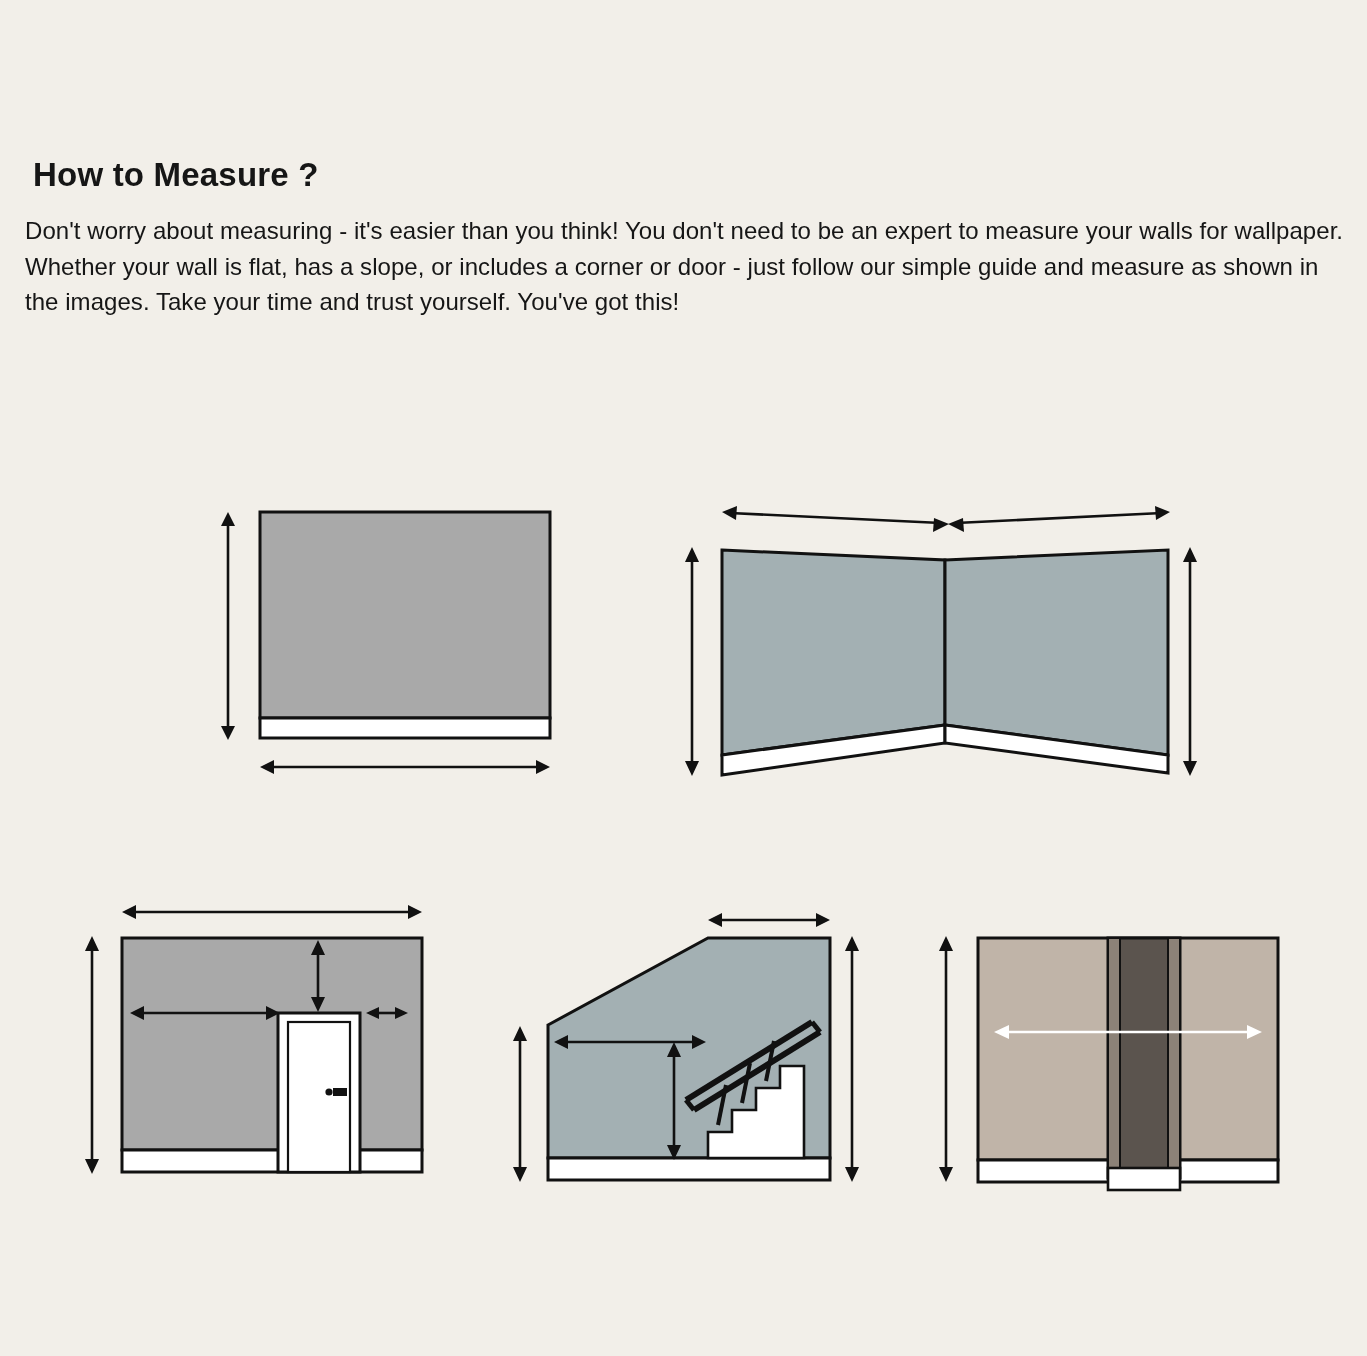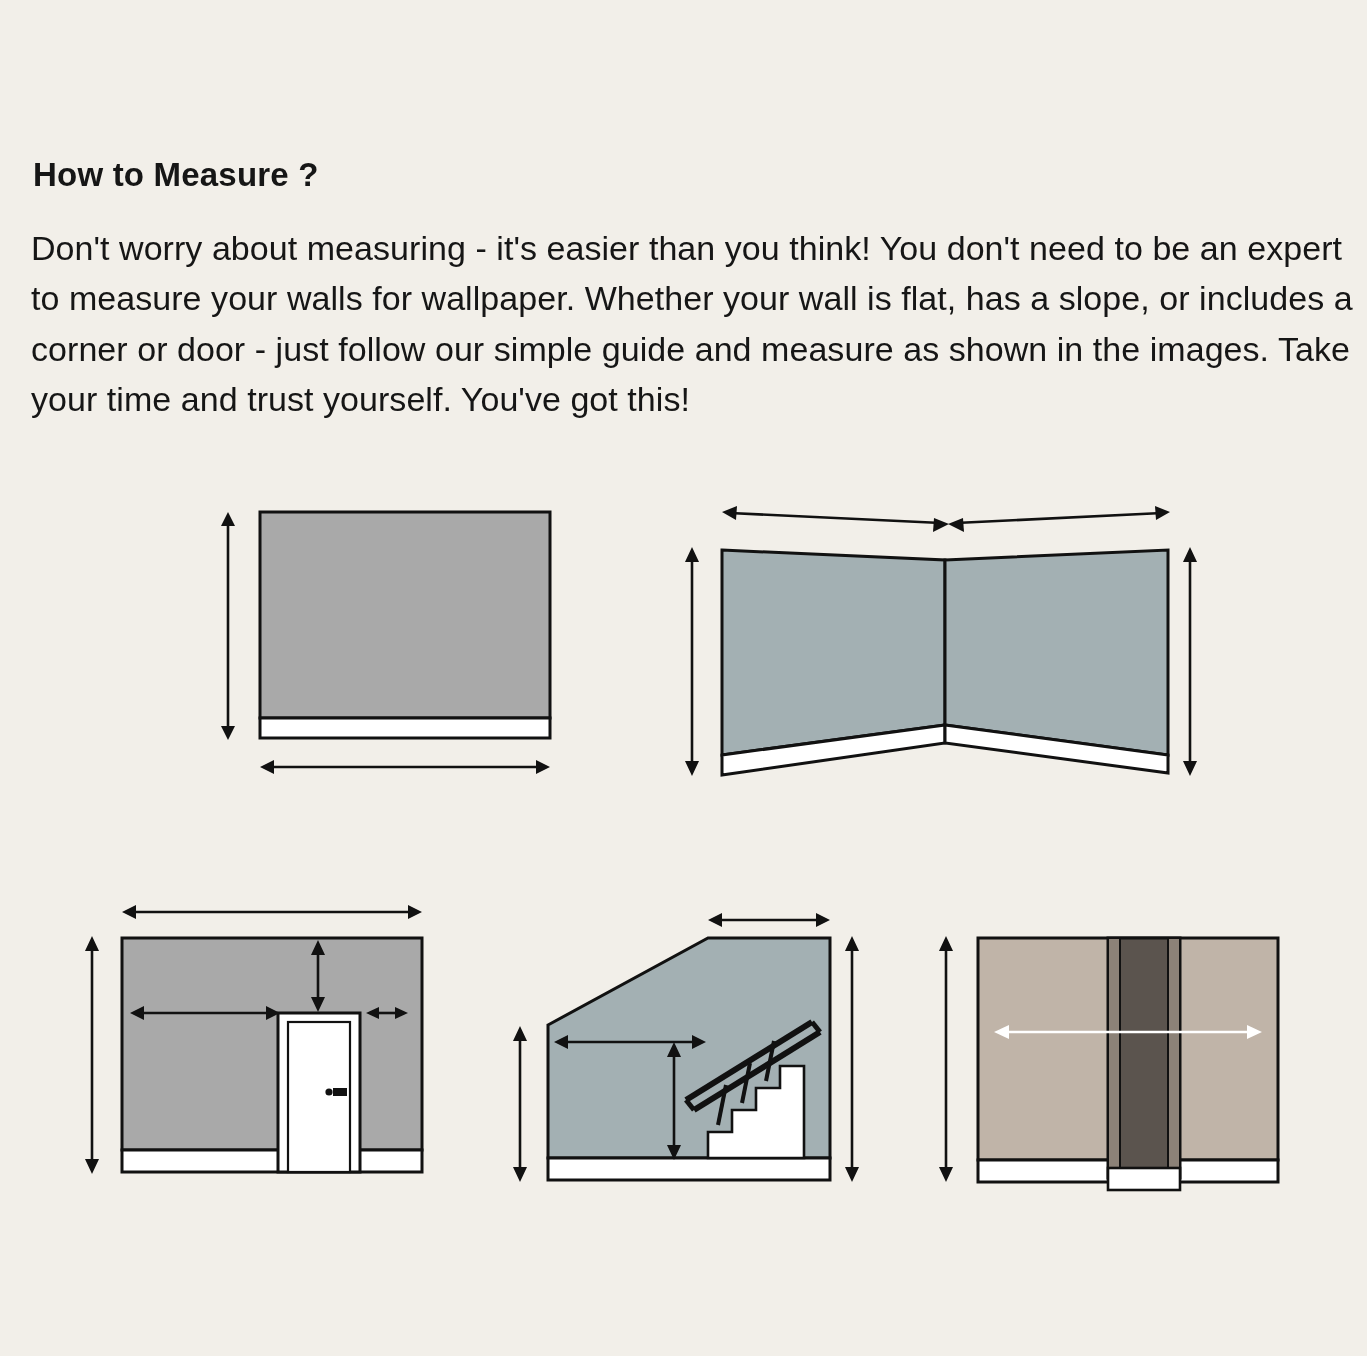--- a/index.html
+++ b/index.html
@@ -24,24 +24,24 @@
     left: 25px;
     top: 133px;
     font-size: 33px;
     font-weight: bold;
     letter-spacing: 0.2px;
     line-height: 1.2;
     margin-left: 8px;
   }
   .intro {
     position: absolute;
-    left: 31px;
+    left: 25px;
     top: 189px;
     width: 1330px;
-    font-size: 34px;
+    font-size: 24px;
     line-height: 1.48;
     letter-spacing: 0.05px;
   }
   .figures {
     position: absolute;
     left: 0;
     top: 430px;
     width: 1367px;
     height: 860px;
   }

